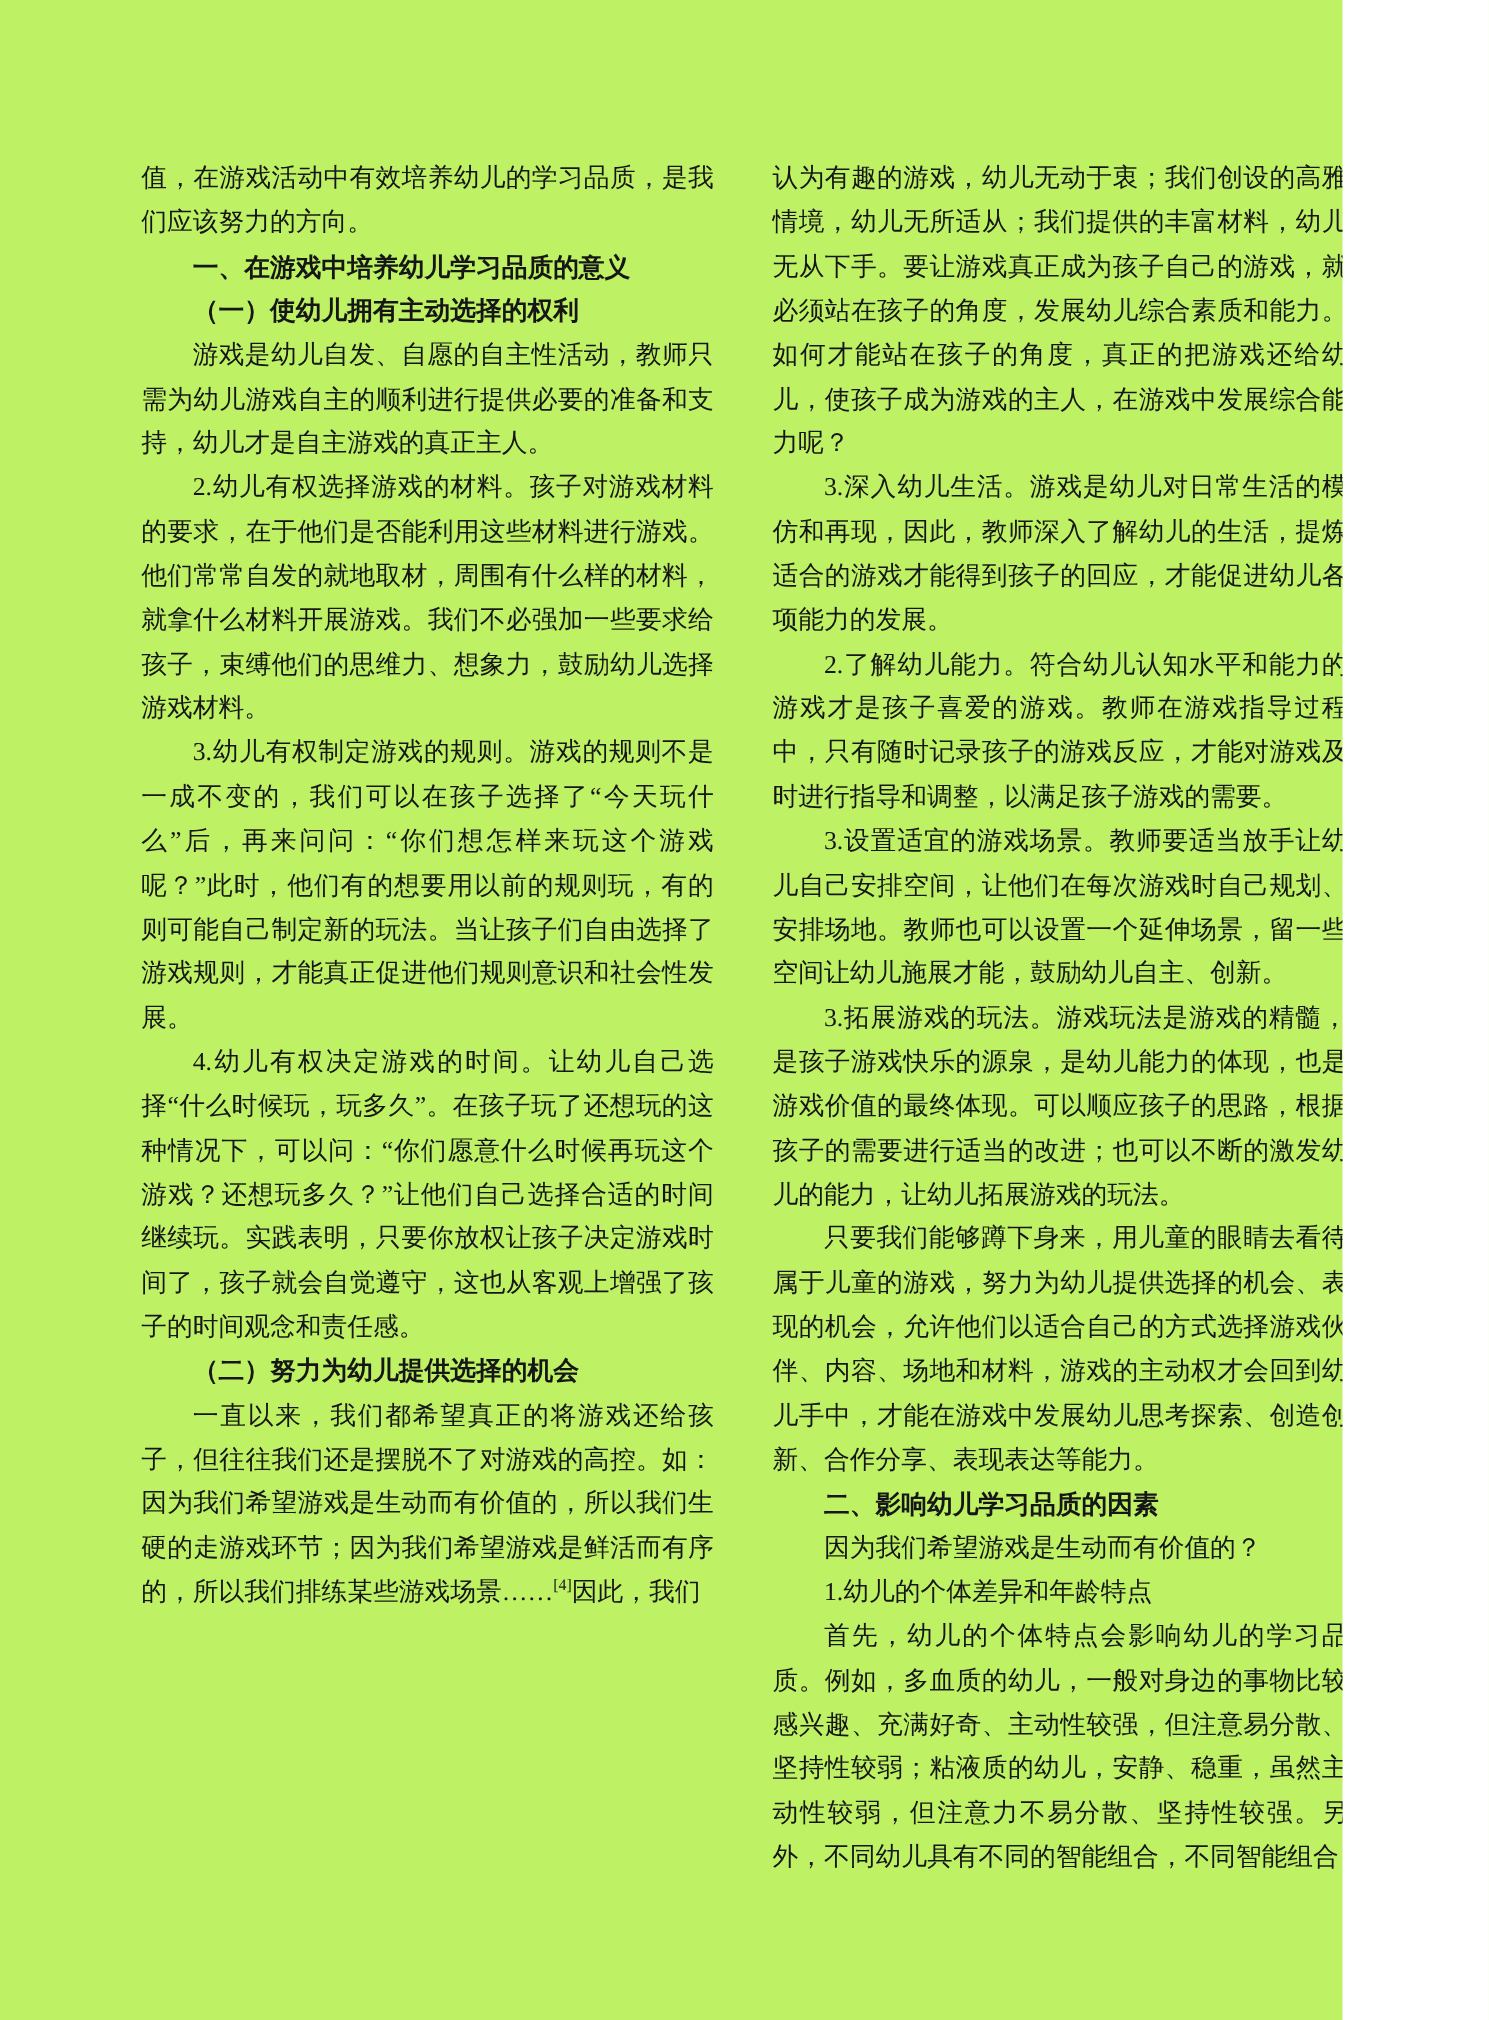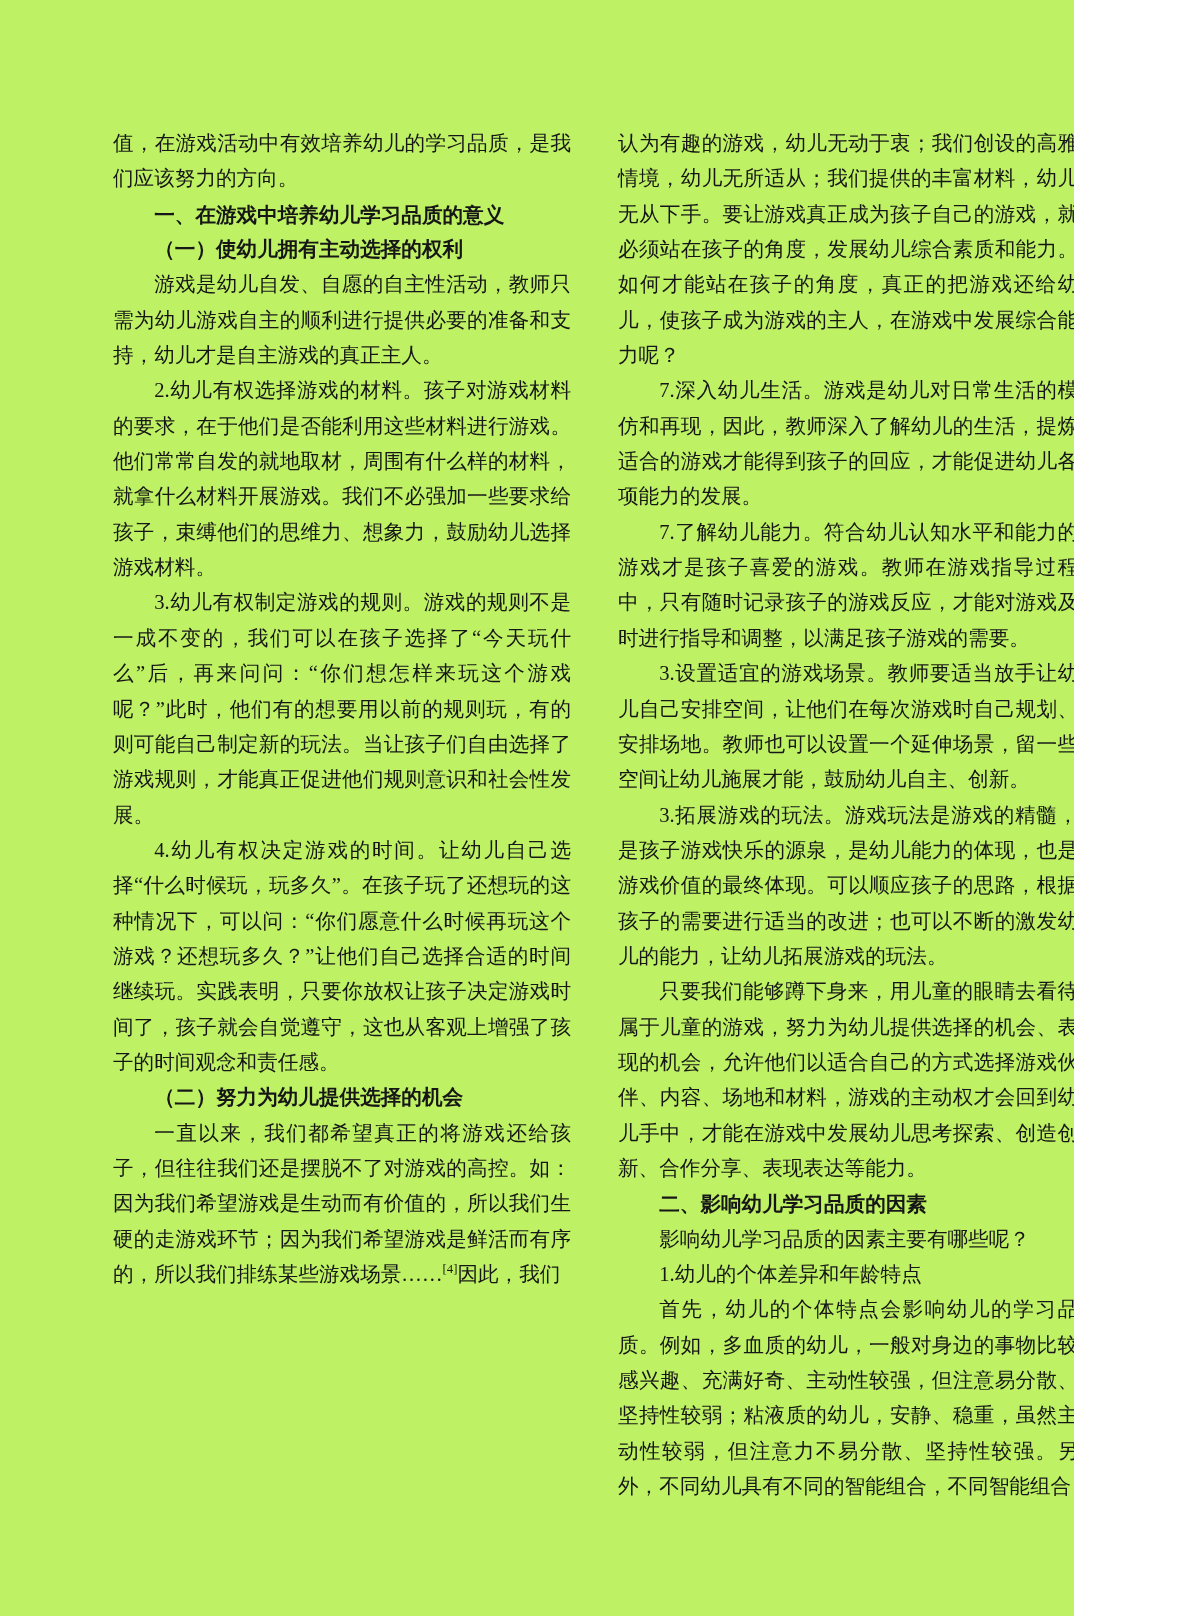--- a/index.html
+++ b/index.html
@@ -66,23 +66,23 @@
       <p class="subheading indent"><span>（一）使幼儿拥有主动选择的权利</span></p>
       <p class="body indent"><span>游戏是幼儿自发、自愿的自主性活动，教师只需为幼儿游戏自主的顺利进行提供必要的准备和支持，幼儿才是自主游戏的真正主人。</span></p>
       <p class="body indent"><span>2.幼儿有权选择游戏的材料。孩子对游戏材料的要求，在于他们是否能利用这些材料进行游戏。他们常常自发的就地取材，周围有什么样的材料，就拿什么材料开展游戏。我们不必强加一些要求给孩子，束缚他们的思维力、想象力，鼓励幼儿选择游戏材料。</span></p>
       <p class="body indent"><span>3.幼儿有权制定游戏的规则。游戏的规则不是一成不变的，我们可以在孩子选择了“今天玩什么”后，再来问问：“你们想怎样来玩这个游戏呢？”此时，他们有的想要用以前的规则玩，有的则可能自己制定新的玩法。当让孩子们自由选择了游戏规则，才能真正促进他们规则意识和社会性发展。</span></p>
       <p class="body indent"><span>4.幼儿有权决定游戏的时间。让幼儿自己选择“什么时候玩，玩多久”。在孩子玩了还想玩的这种情况下，可以问：“你们愿意什么时候再玩这个游戏？还想玩多久？”让他们自己选择合适的时间继续玩。实践表明，只要你放权让孩子决定游戏时间了，孩子就会自觉遵守，这也从客观上增强了孩子的时间观念和责任感。</span></p>
       <p class="subheading indent"><span>（二）努力为幼儿提供选择的机会</span></p>
       <p class="body indent"><span>一直以来，我们都希望真正的将游戏还给孩子，但往往我们还是摆脱不了对游戏的高控。如：因为我们希望游戏是生动而有价值的，所以我们生硬的走游戏环节；因为我们希望游戏是鲜活而有序的，所以我们排练某些游戏场景……</span><sup class="footnote">[4]</sup><span>因此，我们</span></p>
     </div>
   <div class="column column-right">
       <p class="body"><span>认为有趣的游戏，幼儿无动于衷；我们创设的高雅情境，幼儿无所适从；我们提供的丰富材料，幼儿无从下手。要让游戏真正成为孩子自己的游戏，就必须站在孩子的角度，发展幼儿综合素质和能力。如何才能站在孩子的角度，真正的把游戏还给幼儿，使孩子成为游戏的主人，在游戏中发展综合能力呢？</span></p>
-      <p class="body indent"><span>7.深入幼儿生活。游戏是幼儿对日常生活的模仿和再现，因此，教师深入了解幼儿的生活，提炼适合的游戏才能得到孩子的回应，才能促进幼儿各项能力的发展。</span></p>
-      <p class="body indent"><span>7.了解幼儿能力。符合幼儿认知水平和能力的游戏才是孩子喜爱的游戏。教师在游戏指导过程中，只有随时记录孩子的游戏反应，才能对游戏及时进行指导和调整，以满足孩子游戏的需要。</span></p>
+      <p class="body indent"><span>3.深入幼儿生活。游戏是幼儿对日常生活的模仿和再现，因此，教师深入了解幼儿的生活，提炼适合的游戏才能得到孩子的回应，才能促进幼儿各项能力的发展。</span></p>
+      <p class="body indent"><span>2.了解幼儿能力。符合幼儿认知水平和能力的游戏才是孩子喜爱的游戏。教师在游戏指导过程中，只有随时记录孩子的游戏反应，才能对游戏及时进行指导和调整，以满足孩子游戏的需要。</span></p>
       <p class="body indent"><span>3.设置适宜的游戏场景。教师要适当放手让幼儿自己安排空间，让他们在每次游戏时自己规划、安排场地。教师也可以设置一个延伸场景，留一些空间让幼儿施展才能，鼓励幼儿自主、创新。</span></p>
       <p class="body indent"><span>3.拓展游戏的玩法。游戏玩法是游戏的精髓，是孩子游戏快乐的源泉，是幼儿能力的体现，也是游戏价值的最终体现。可以顺应孩子的思路，根据孩子的需要进行适当的改进；也可以不断的激发幼儿的能力，让幼儿拓展游戏的玩法。</span></p>
       <p class="body indent"><span>只要我们能够蹲下身来，用儿童的眼睛去看待属于儿童的游戏，努力为幼儿提供选择的机会、表现的机会，允许他们以适合自己的方式选择游戏伙伴、内容、场地和材料，游戏的主动权才会回到幼儿手中，才能在游戏中发展幼儿思考探索、创造创新、合作分享、表现表达等能力。</span></p>
       <p class="heading indent"><span>二、影响幼儿学习品质的因素</span></p>
-      <p class="body indent"><span>影响幼儿学习品质的因素主要有哪些呢？</span></p>
+      <p class="body indent"><span>因为我们希望游戏是生动而有价值的？</span></p>
       <p class="body indent"><span>1.幼儿的个体差异和年龄特点</span></p>
       <p class="body indent"><span>首先，幼儿的个体特点会影响幼儿的学习品质。例如，多血质的幼儿，一般对身边的事物比较感兴趣、充满好奇、主动性较强，但注意易分散、坚持性较弱；粘液质的幼儿，安静、稳重，虽然主动性较弱，但注意力不易分散、坚持性较强。另外，不同幼儿具有不同的智能组合，不同智能组合</span></p>
     </div>
 </div>
 
 </body></html>

